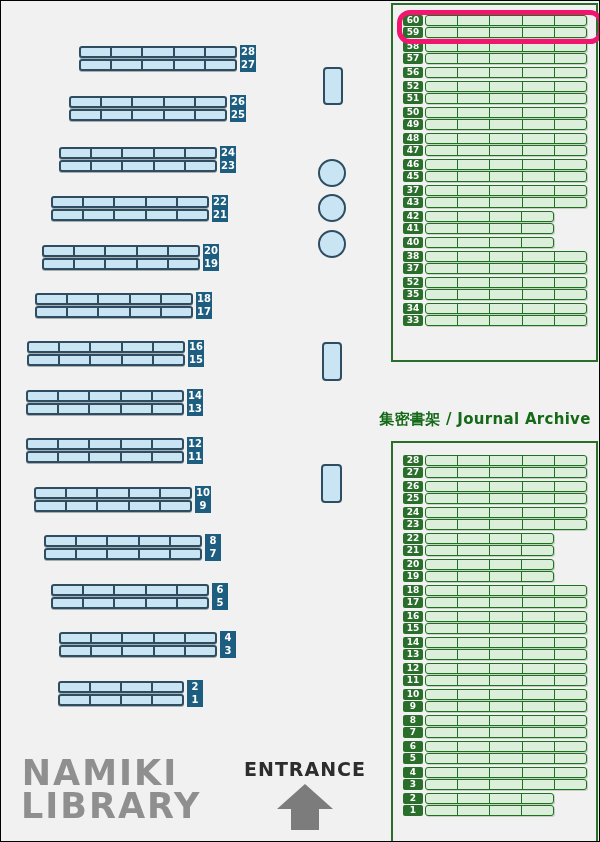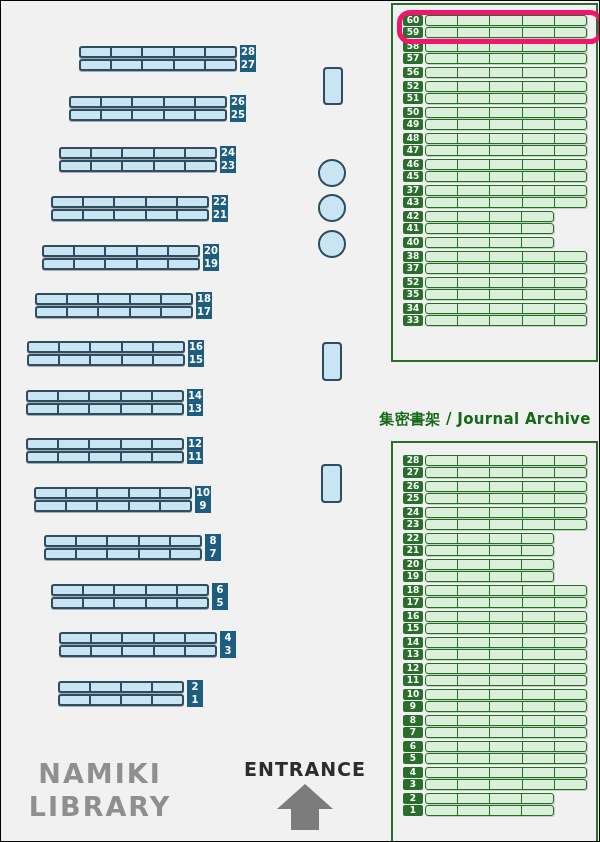--- a/index.html
+++ b/index.html
@@ -39,21 +39,21 @@
         box-shadow:1px 1px 0 rgba(0,60,0,.18);}
   .gbar .seg{flex:1;border-left:1.5px solid var(--green-border);}
   .gbar .seg:first-child{border-left:none;}
   .highlight-ring{position:absolute;left:4px;top:5px;width:196px;height:24px;
                   border:5px solid var(--highlight);border-radius:13px;z-index:5;pointer-events:none;}
   
   .divider{position:absolute;left:370px;top:409px;width:228px;text-align:center;
            font-size:15px;font-weight:bold;color:var(--divider-text);letter-spacing:.3px;}
   
   .namiki{position:absolute;left:20px;top:756px;width:158px;text-align:center;
-          font-size:27px;font-weight:bold;color:var(--library-text);
+          font-size:35px;font-weight:bold;color:var(--library-text);
           letter-spacing:2px;line-height:33px;}
   .entrance{position:absolute;left:230px;top:757px;width:148px;text-align:center;}
   .entrance-label{font-size:19px;font-weight:bold;color:var(--entrance-text);letter-spacing:1px;}
   .arrow{margin-top:4px;}
   .arrow-head{width:0;height:0;margin:0 auto;border-left:28px solid transparent;
               border-right:28px solid transparent;border-bottom:25px solid var(--arrow);}
   .arrow-stem{width:28px;height:21px;margin:0 auto;background:var(--arrow);}
 </style>
 </head>
 <body>

